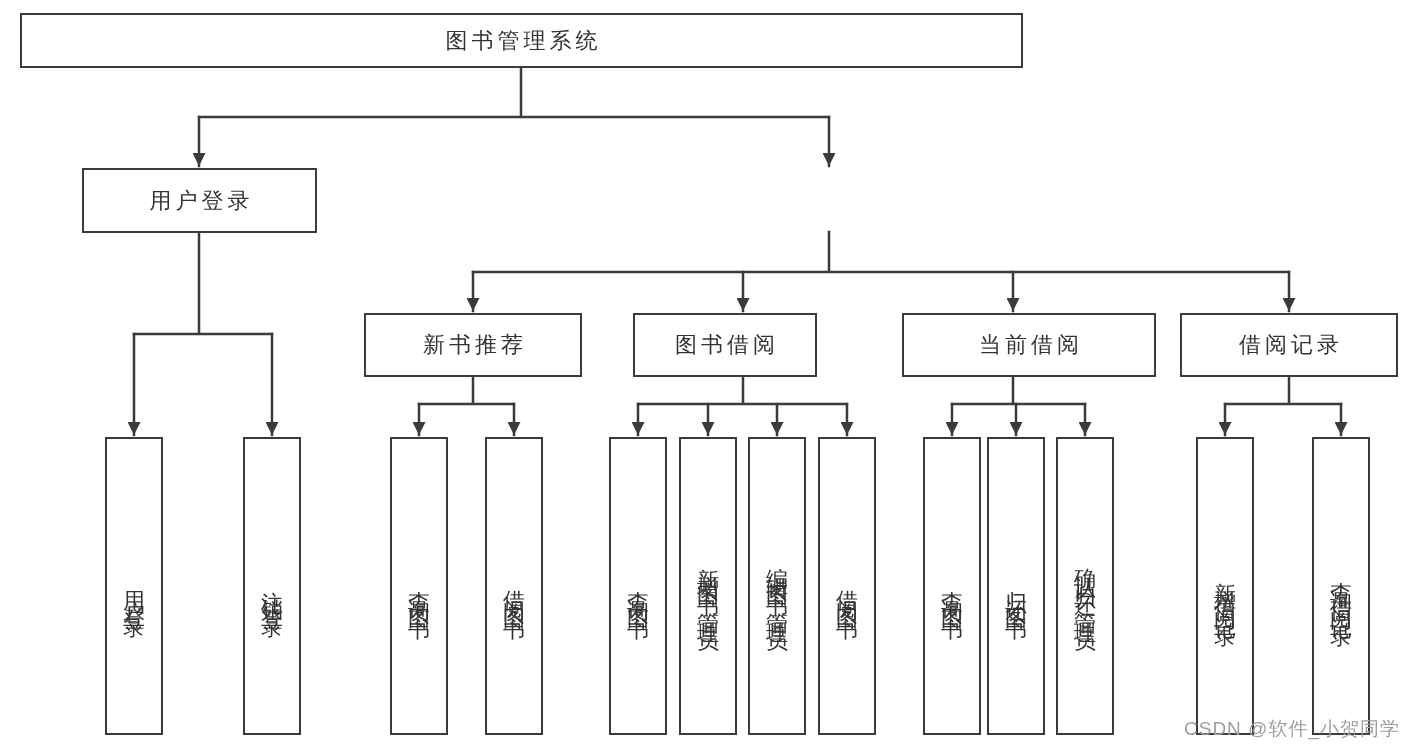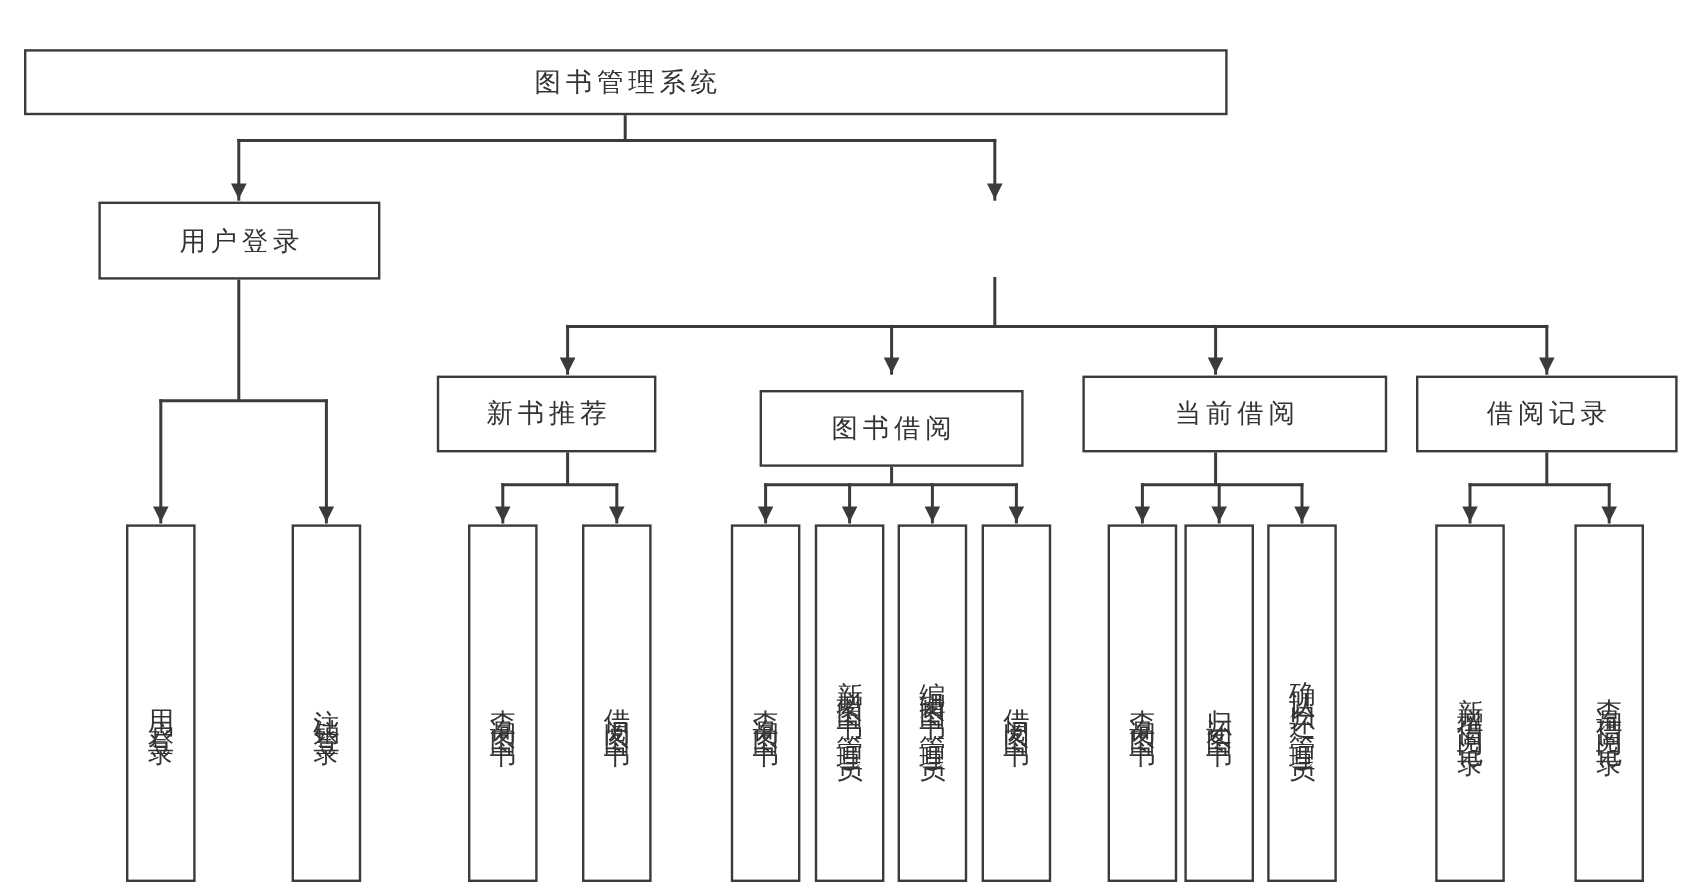--- a/index.html
+++ b/index.html
@@ -101,26 +101,26 @@
       <line class="cline" x1="1085" y1="404" x2="1085" y2="435" marker-end="url(#arrow)"></line>
     </g>
 
     <g>
       <path class="cline" d="M1289,377 V404 M1225,404 H1341"></path>
       <line class="cline" x1="1225" y1="404" x2="1225" y2="435" marker-end="url(#arrow)"></line>
       <line class="cline" x1="1341" y1="404" x2="1341" y2="435" marker-end="url(#arrow)"></line>
     </g>
   </svg>
 
-  <div class="node" style="left:20px;top:13px;width:1003px;height:55px;margin-top:28px;">图书管理系统</div>
+  <div class="node" style="left:20px;top:13px;width:1003px;height:55px;">图书管理系统</div>
 
   <div class="node" style="left:82px;top:168px;width:235px;height:65px;">用户登录</div>
 
-  <div class="node" style="left:364px;top:313px;width:183px;height:64px;">新书推荐</div>
-  <div class="node" style="left:633px;top:313px;width:220px;height:64px;margin-top:12px;">图书借阅</div>
+  <div class="node" style="left:364px;top:313px;width:218px;height:64px;">新书推荐</div>
+  <div class="node" style="left:633px;top:313px;width:184px;height:64px;">图书借阅</div>
   <div class="node" style="left:902px;top:313px;width:254px;height:64px;">当前借阅</div>
   <div class="node" style="left:1180px;top:313px;width:218px;height:64px;">借阅记录</div>
 
   <div class="node leaf" style="left:105px;">
     <span class="vtext">用户登录</span>
   </div>
   <div class="node leaf" style="left:243px;">
     <span class="vtext">注销登录</span>
   </div>
 
@@ -154,14 +154,15 @@
     <span class="vtext">确认归还（管理员）</span>
   </div>
 
   <div class="node leaf" style="left:1196px;">
     <span class="vtext">新增借阅记录</span>
   </div>
   <div class="node leaf" style="left:1312px;">
     <span class="vtext">查询借阅记录</span>
   </div>
 
+  <div class="watermark">CSDN @软件_小贺同学</div>
 
 </div>
 
 </body></html>

